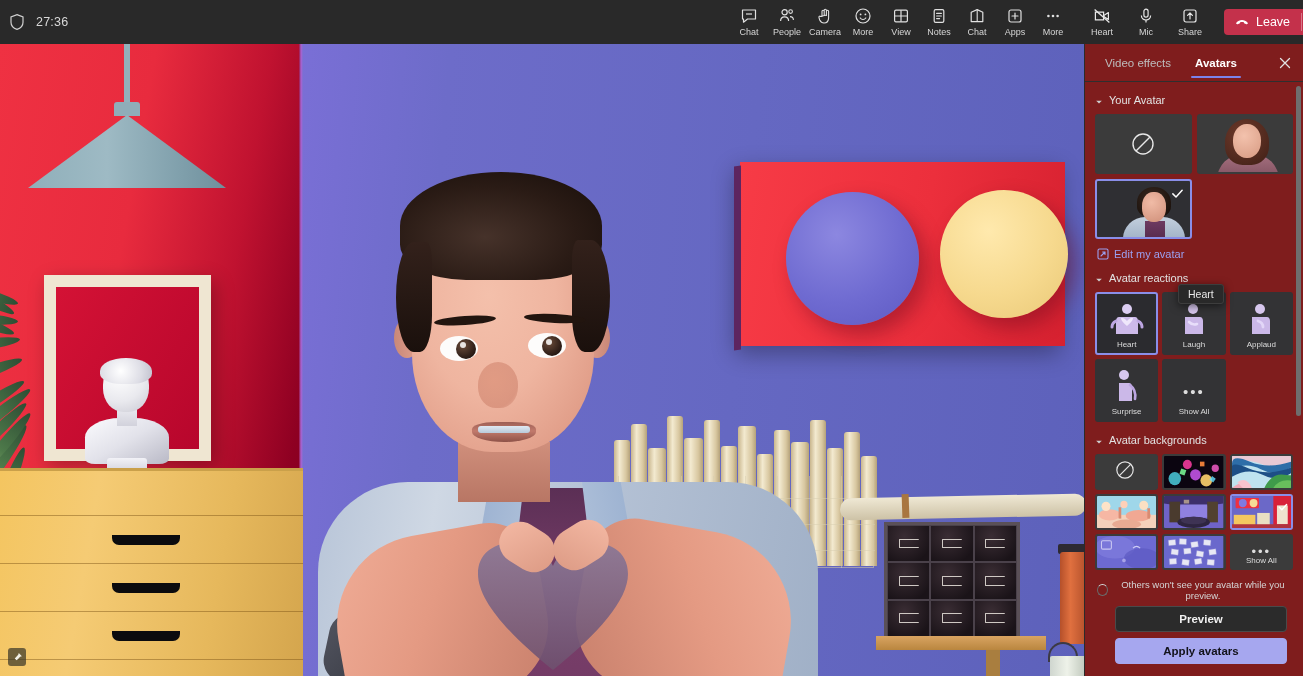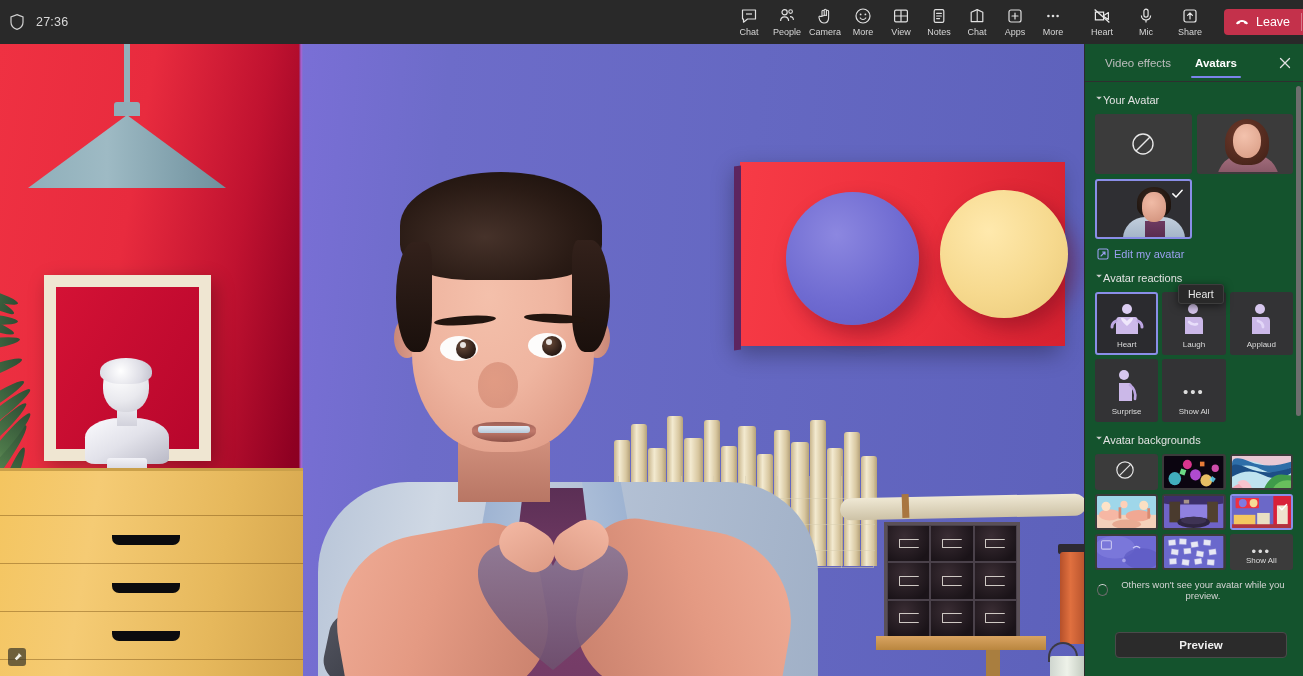--- a/index.html
+++ b/index.html
@@ -287,40 +287,40 @@
   
   .pin-badge {
     position: absolute; left: 8px; top: 604px; width: 18px; height: 18px;
     background: rgba(60,55,40,.72); border-radius: 3px;
     display: flex; align-items: center; justify-content: center; cursor: pointer;
   }
 
   
   .panel {
     position: absolute; left: 1084px; top: 44px; width: 219px; height: 632px;
-    background: #14532d; border-left: 1px solid #2b2b2b;
+    background: #7f1d1d; border-left: 1px solid #2b2b2b;
   }
   .panel-tabs {
     position: relative; height: 38px; display: flex; align-items: center;
     padding-left: 8px; border-bottom: 1px solid #2f2f2f;
   }
   .ptab { font-size: 11.5px; color: #bdbdbd; padding: 0 12px; height: 38px; display:flex; align-items:center; cursor:pointer; position:relative; }
   .ptab.active { color: #fff; font-weight: bold; }
   .ptab.active:after {
     content:""; position:absolute; left: 8px; right: 8px; bottom: 4px; height: 2px;
     background: #7b83eb; border-radius: 2px;
   }
   .p-close { position:absolute; right: 10px; top: 11px; width: 16px; height: 16px; cursor:pointer; }
 
   .p-scroll { position: relative; height: 552px; overflow: hidden; padding: 0 10px; }
   .scroll-track { position:absolute; right: 2px; top: 4px; width: 5px; height: 544px; }
   .scroll-thumb { position:absolute; right: 2px; top: 4px; width: 5px; height: 330px; background: #6e6e6e; border-radius: 3px; cursor: pointer; }
 
   .sec-head {
-    display: flex; align-items: flex-start; color: #e2e2e2;
+    display: flex; align-items: flex-end; gap: 6px; color: #e2e2e2;
     font-size: 11px; margin: 12px 0 8px 0; cursor: pointer;
   }
   .caret { width: 8px; height: 8px; display:block; }
 
   .av-grid { display: grid; grid-template-columns: repeat(2, 1fr); gap: 5px; }
   .av-cell {
     position: relative; height: 60px; background: #3b3b3b; border-radius: 3px;
     overflow: hidden; cursor: pointer; border: 2px solid transparent;
   }
   .av-cell.selected { border-color: #8a8ee8; background: #2f2f33; }
@@ -938,16 +938,17 @@
       <span class="spinner"></span>
       <span class="tx">Others won't see your avatar while you preview.</span>
     </div>
 
     <div class="scroll-track"></div>
     <div class="scroll-thumb"></div>
   </div>
 
   <div class="p-footer">
     <button class="btn">Preview</button>
+    <button class="btn primary">Apply avatars</button>
   </div>
 </div>
 
 <div class="tip">Heart</div>
 
 </body></html>

